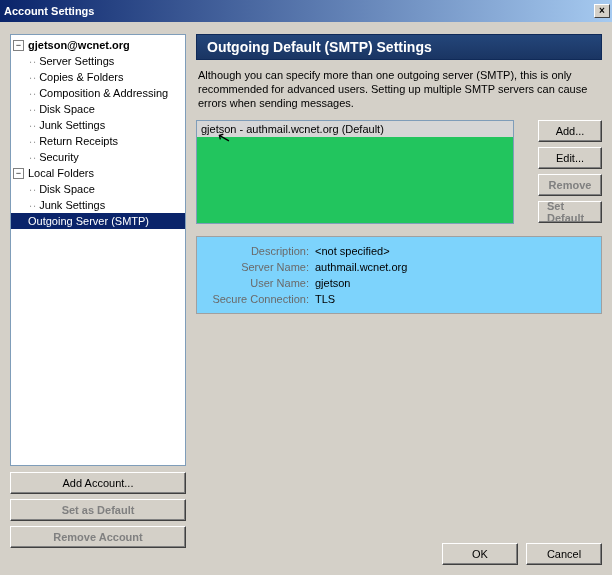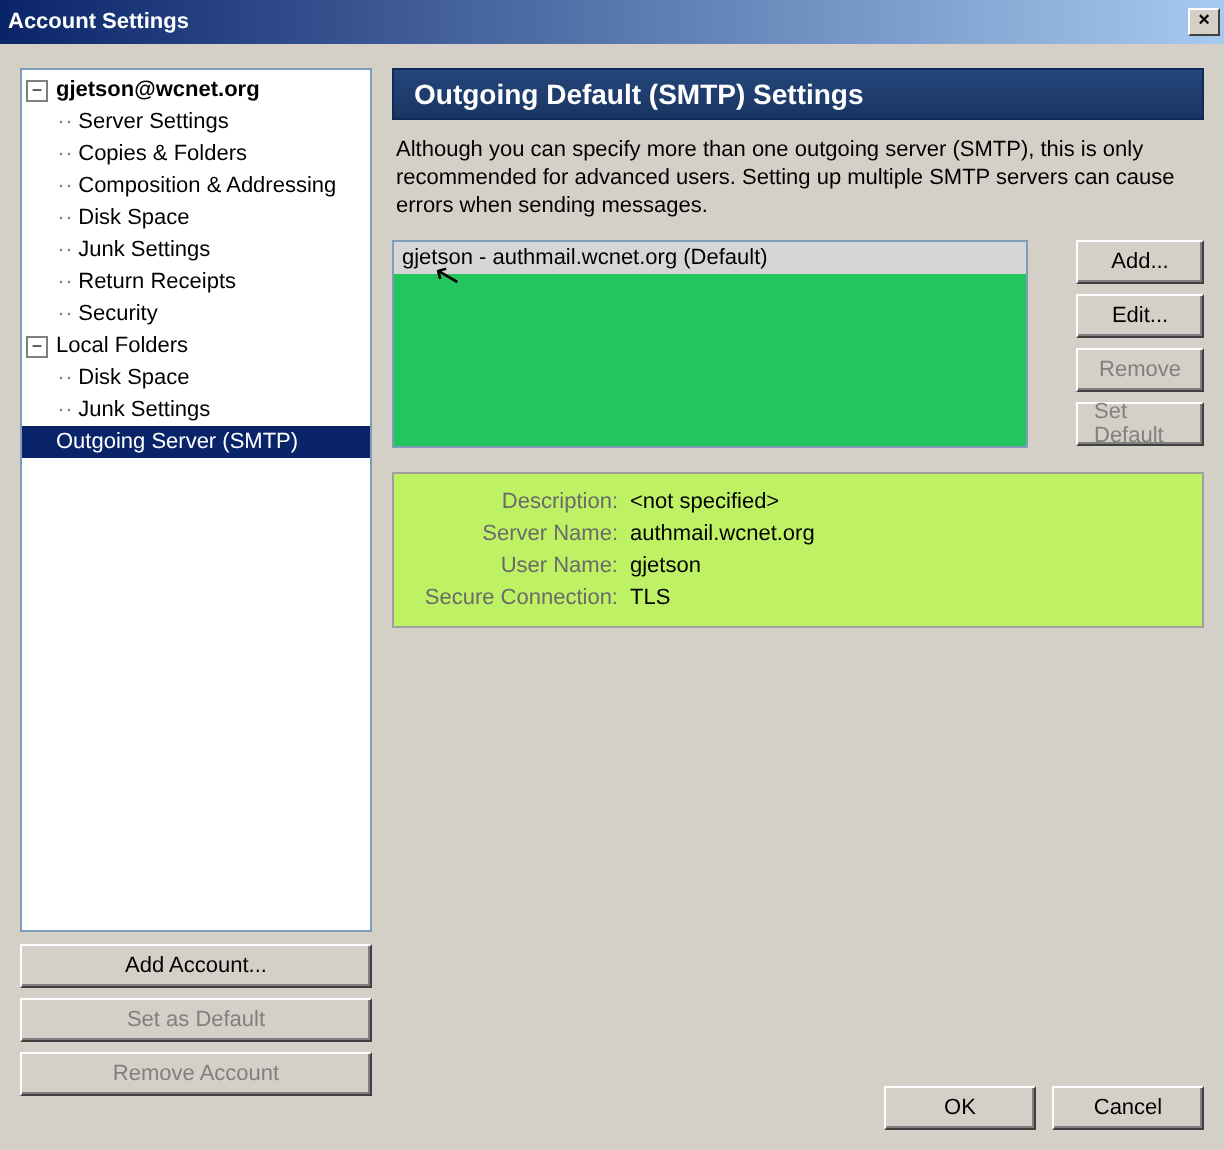--- a/index.html
+++ b/index.html
@@ -78,21 +78,21 @@
     height: 22px;
     background: #d4d0c8;
     border: 1px solid #fff;
     border-right-color:#404040; border-bottom-color:#404040;
     box-shadow: inset -1px -1px 0 #808080;
     display: flex; align-items:center; justify-content:center;
     margin-bottom: 5px;
     cursor: default;
     padding: 0 8px;
   }
-  .btn.disabled { color: #808080; }
+  .btn.disabled { color: #808080; font-weight: bold; }
   .right-panel {
     position: absolute;
     left: 196px; top: 12px;
     right: 10px;
     height: 516px;
   }
   .header-bar {
     height: 26px;
     background: linear-gradient(to bottom, #24467a 0%, #1a3563 100%);
     border: 1px solid #102a58;
@@ -116,21 +116,21 @@
   }
   .smtp-item {
     padding: 2px 4px;
     background: #d6d6d6;
   }
   .smtp-btns { width: 80px; display:flex; flex-direction:column; gap:5px;padding-left:16px;}
   .smtp-btns .btn { width: 100%; margin-bottom:0; justify-content:center;}
   .details {
     margin-top: 12px;
     border: 1px solid #a0a0a0;
-    background: #bef264;
+    background: #7dd3fc;
     padding: 6px 8px;
   }
   .drow { display:flex; line-height:16px;}
   .dlabel { width: 110px; text-align:right; color:#6a6a6a; padding-right:6px;}
   .dval { color:#000; }
   .bottom-btns {
     position: absolute;
     right: 10px; bottom: 10px;
     display: flex; gap: 8px;
   }

